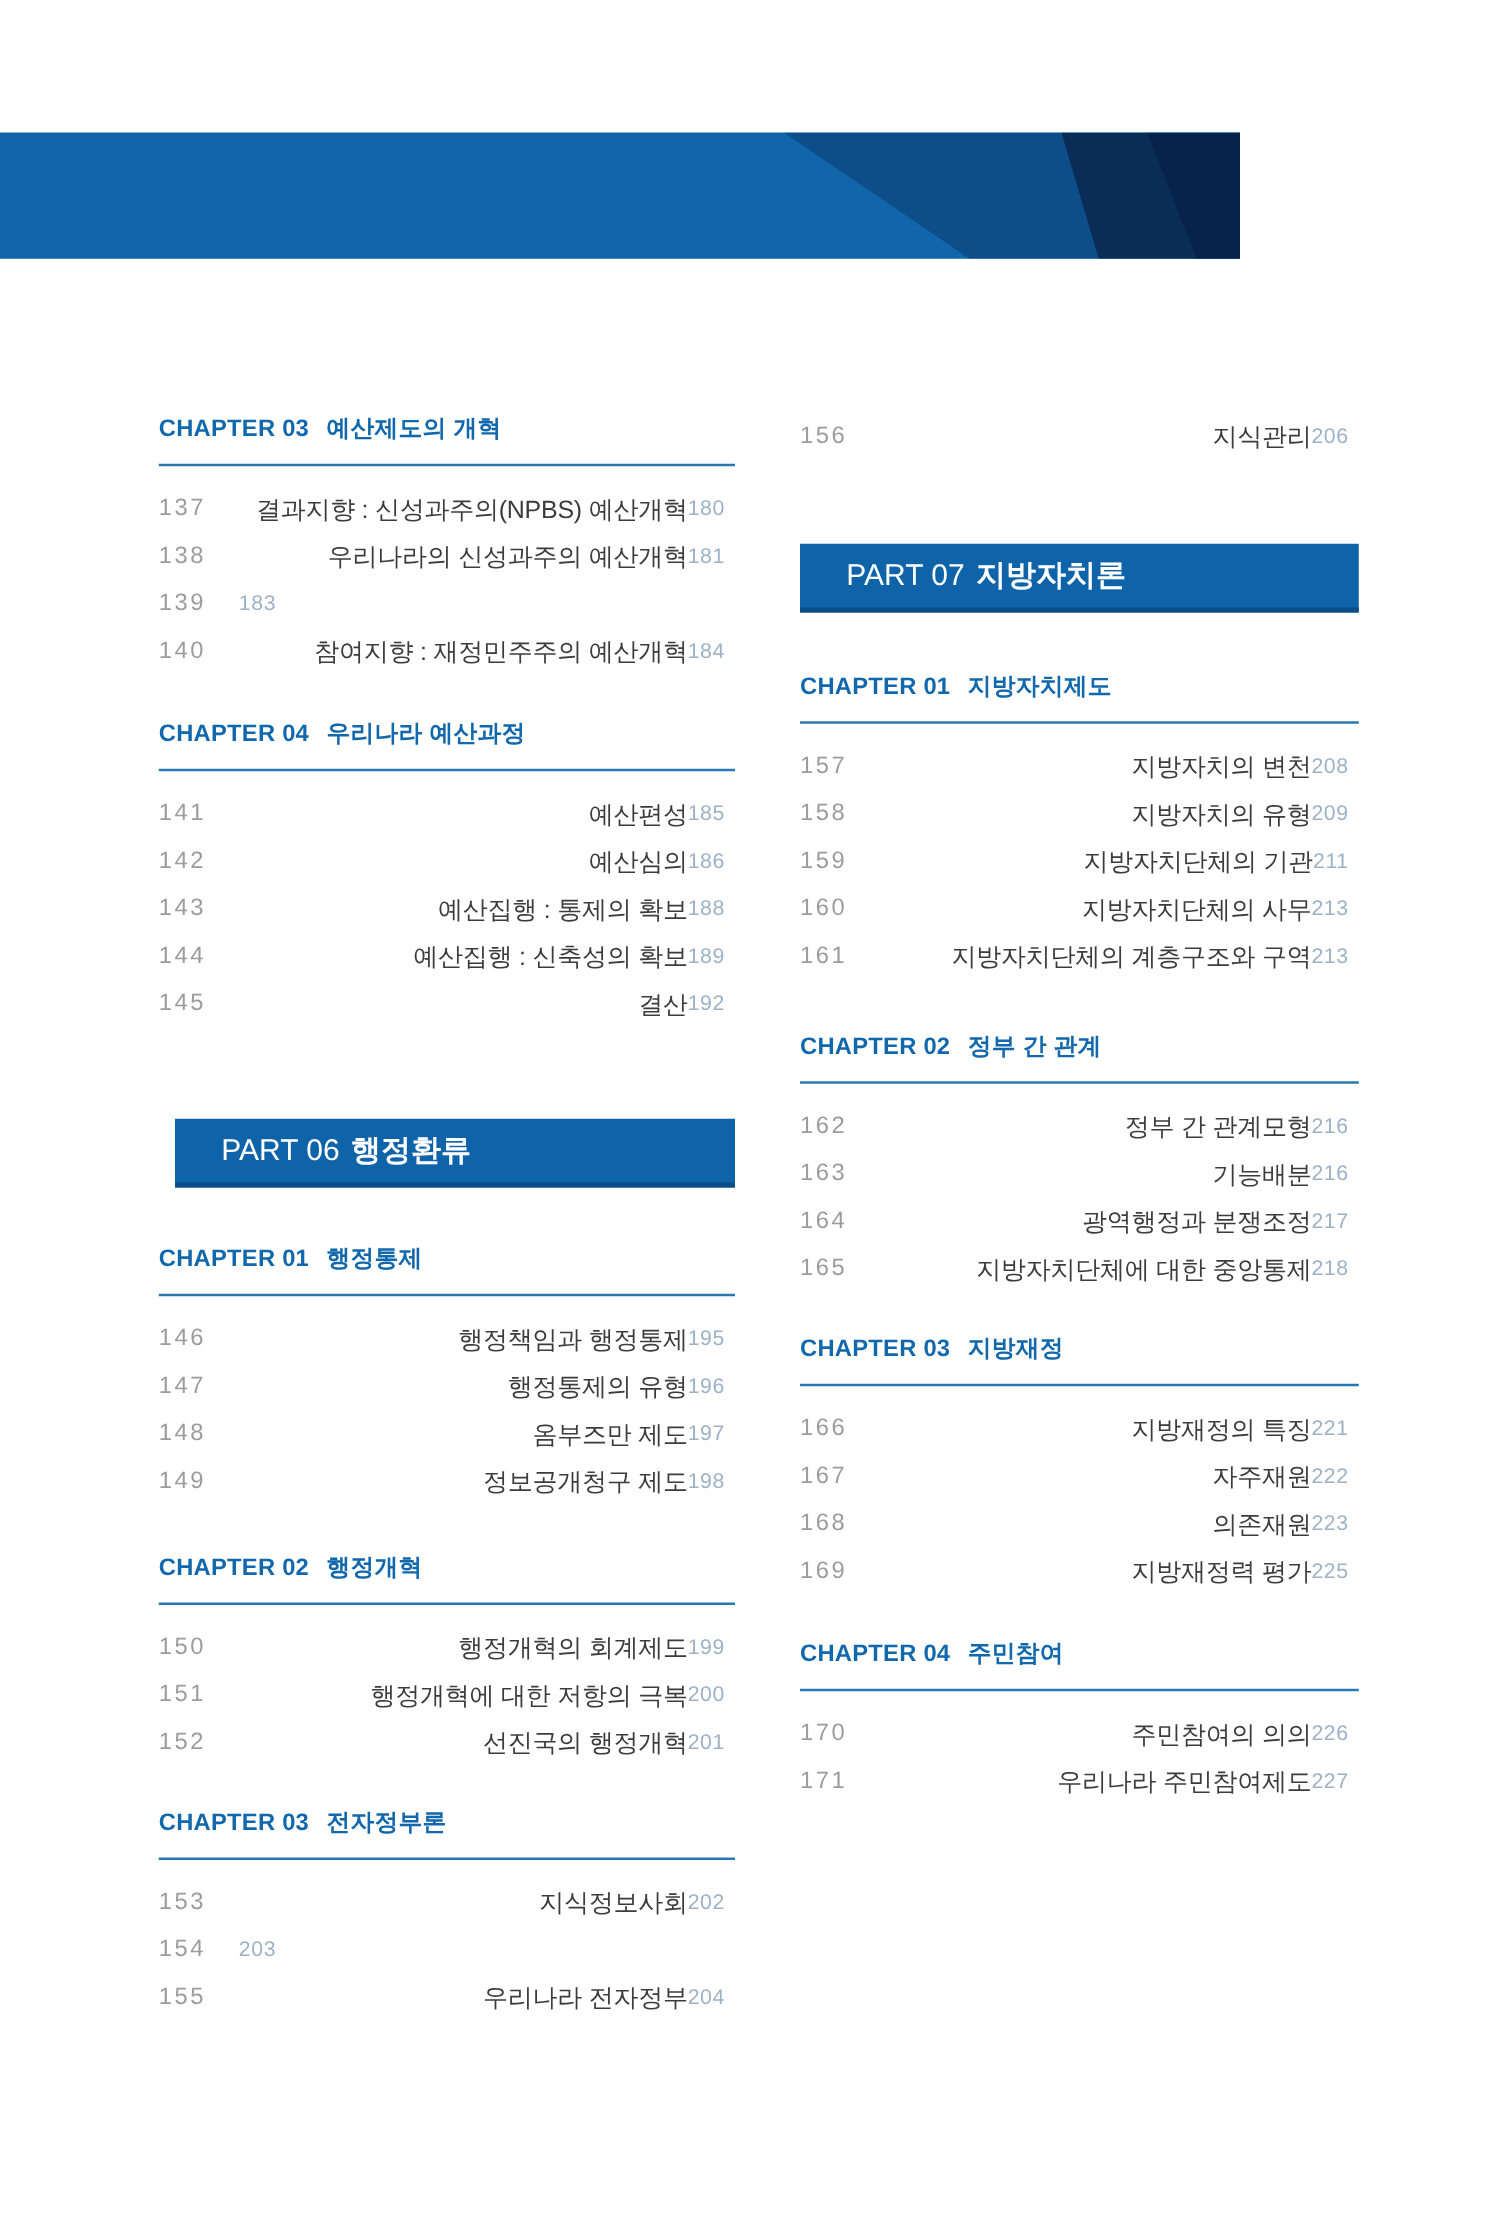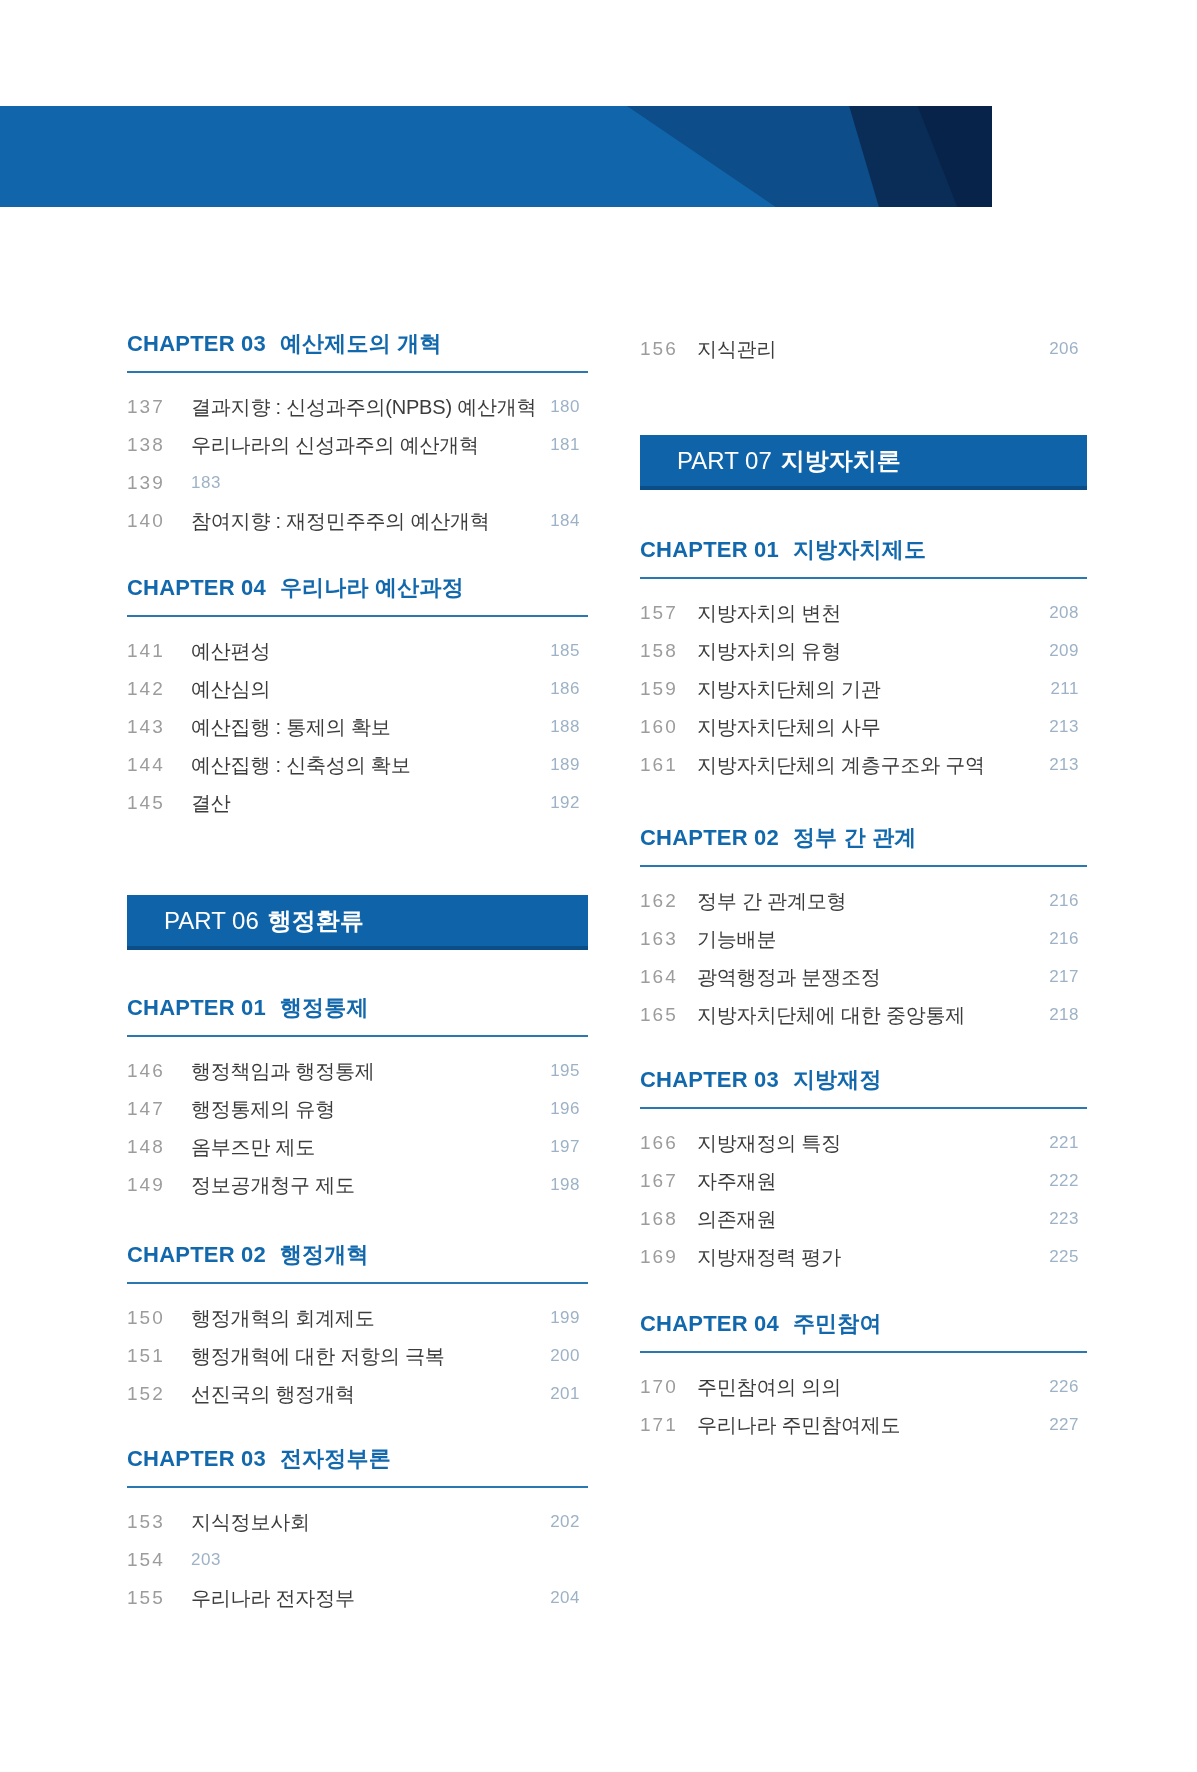--- a/index.html
+++ b/index.html
@@ -30,47 +30,47 @@
   #col-left  section:nth-of-type(4){margin-top:44px;}
   #col-left  section:nth-of-type(5){margin-top:37px;}
   #col-left  section:nth-of-type(6){margin-top:32px;}
   #col-right section:nth-of-type(2){margin-top:67px;}
   #col-right section:nth-of-type(3){margin-top:46px;}
   #col-right section:nth-of-type(4){margin-top:40px;}
   #col-right section:nth-of-type(5){margin-top:32px;}
   #col-right section:nth-of-type(6){margin-top:34px;}
   
   .chapter-head{
-    font-size:22px;line-height:27px;font-weight:bold;
+    font-size:19px;line-height:27px;font-weight:bold;
     color:var(--heading_blue,#1268ac);
     padding-bottom:14px;border-bottom:2px solid var(--underline_blue,#2a78b2);
     letter-spacing:0.2px;white-space:nowrap;
   }
   .chapter-head .ch-title{margin-left:14px;}
   
   .part-banner{
     height:51px;line-height:51px;box-sizing:content-box;
     background:var(--part_banner_bg,#0f63a9);
     border-bottom:4px solid var(--part_banner_shadow,#0b4d87);
     color:#ffffff;font-size:24px;padding-left:37px;white-space:nowrap;
   }
-  #col-left .part-banner{}
+  #col-left .part-banner{margin-left:13px;}
   .part-banner .part-title{font-weight:bold;margin-left:9px;}
   
   .toc-list{list-style:none;margin:0;padding:15px 0 0 0;}
   .toc-list.no-head{padding-top:0;}
   .toc-row{display:flex;align-items:center;height:38px;}
   .toc-num{
     flex:none;width:64px;color:var(--num_gray,#9c9c9c);
     font-size:19px;letter-spacing:2px;
   }
   #col-right .toc-num{width:57px;}
   .toc-title{
     flex:1;color:var(--title_gray,#3c3c3c);font-size:20px;
-    white-space:nowrap;overflow:hidden;letter-spacing:-0.2px;
+    white-space:nowrap;overflow:hidden;letter-spacing:-0.2px;text-align:right;
   }
   .toc-page{
     flex:none;color:var(--page_blue_gray,#9db2c6);
     font-size:17px;padding-right:8px;letter-spacing:0.5px;text-align:right;
   }
 </style>
 </head>
 <body>
 
 <div class="hdr">

